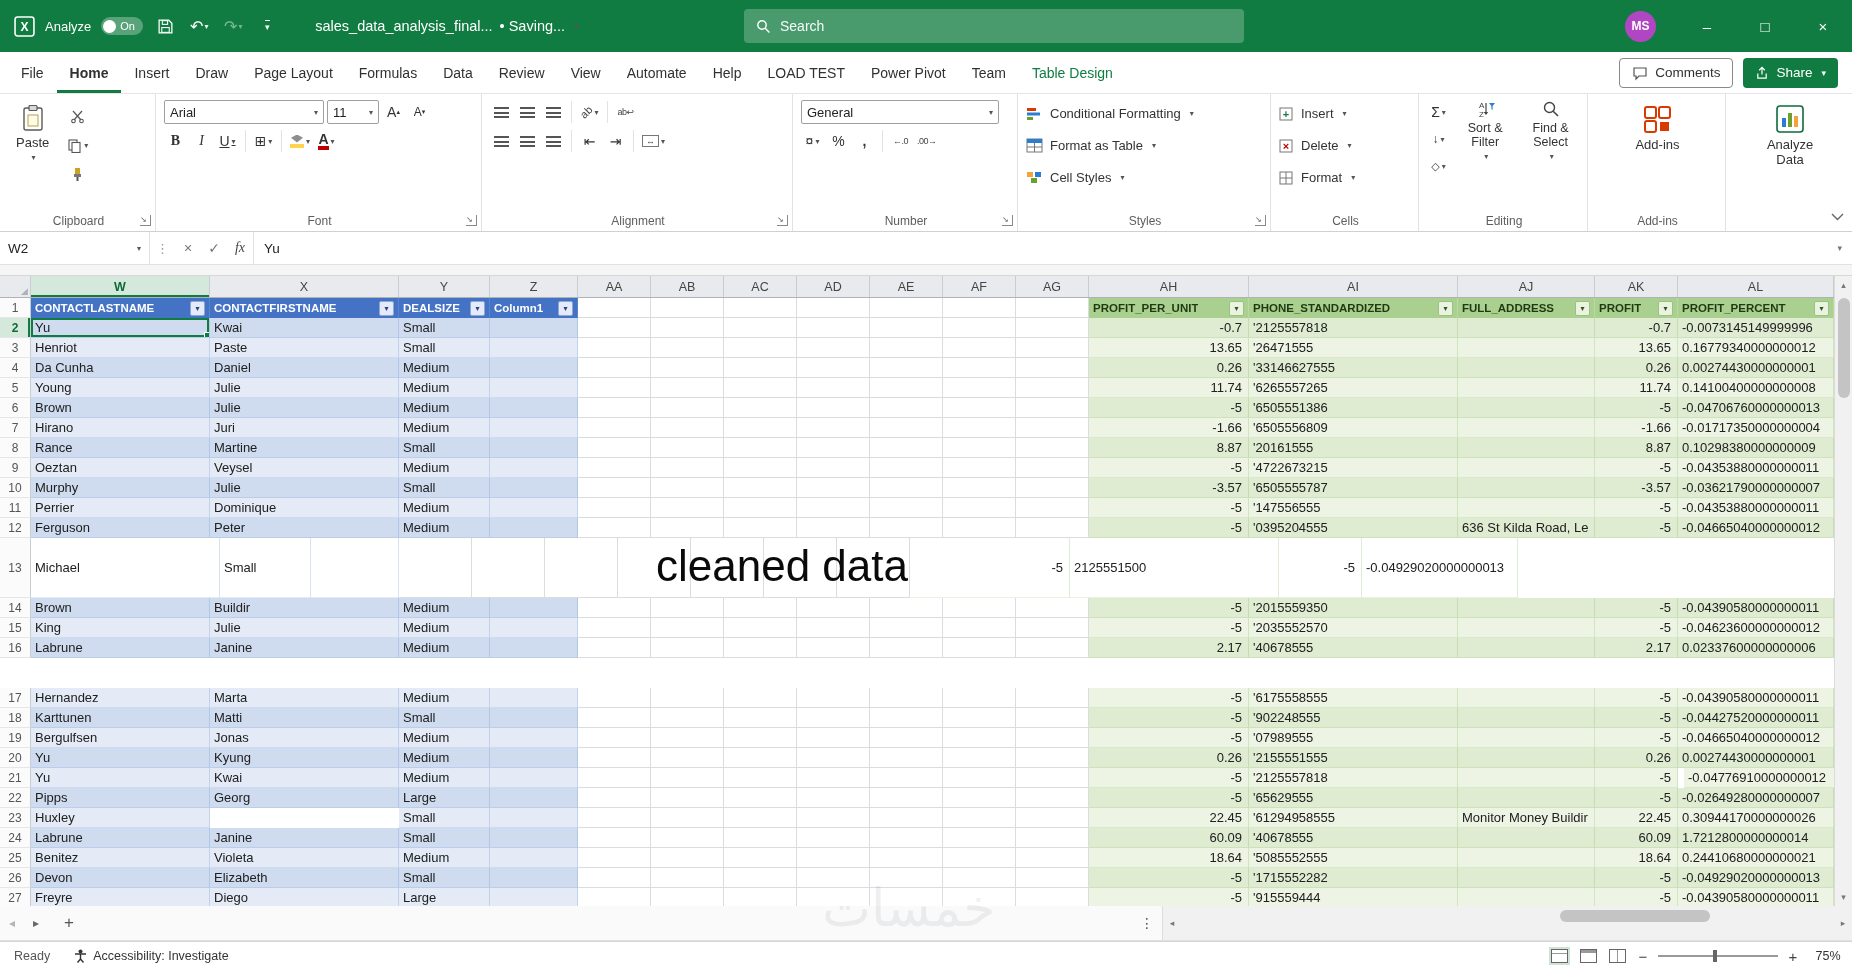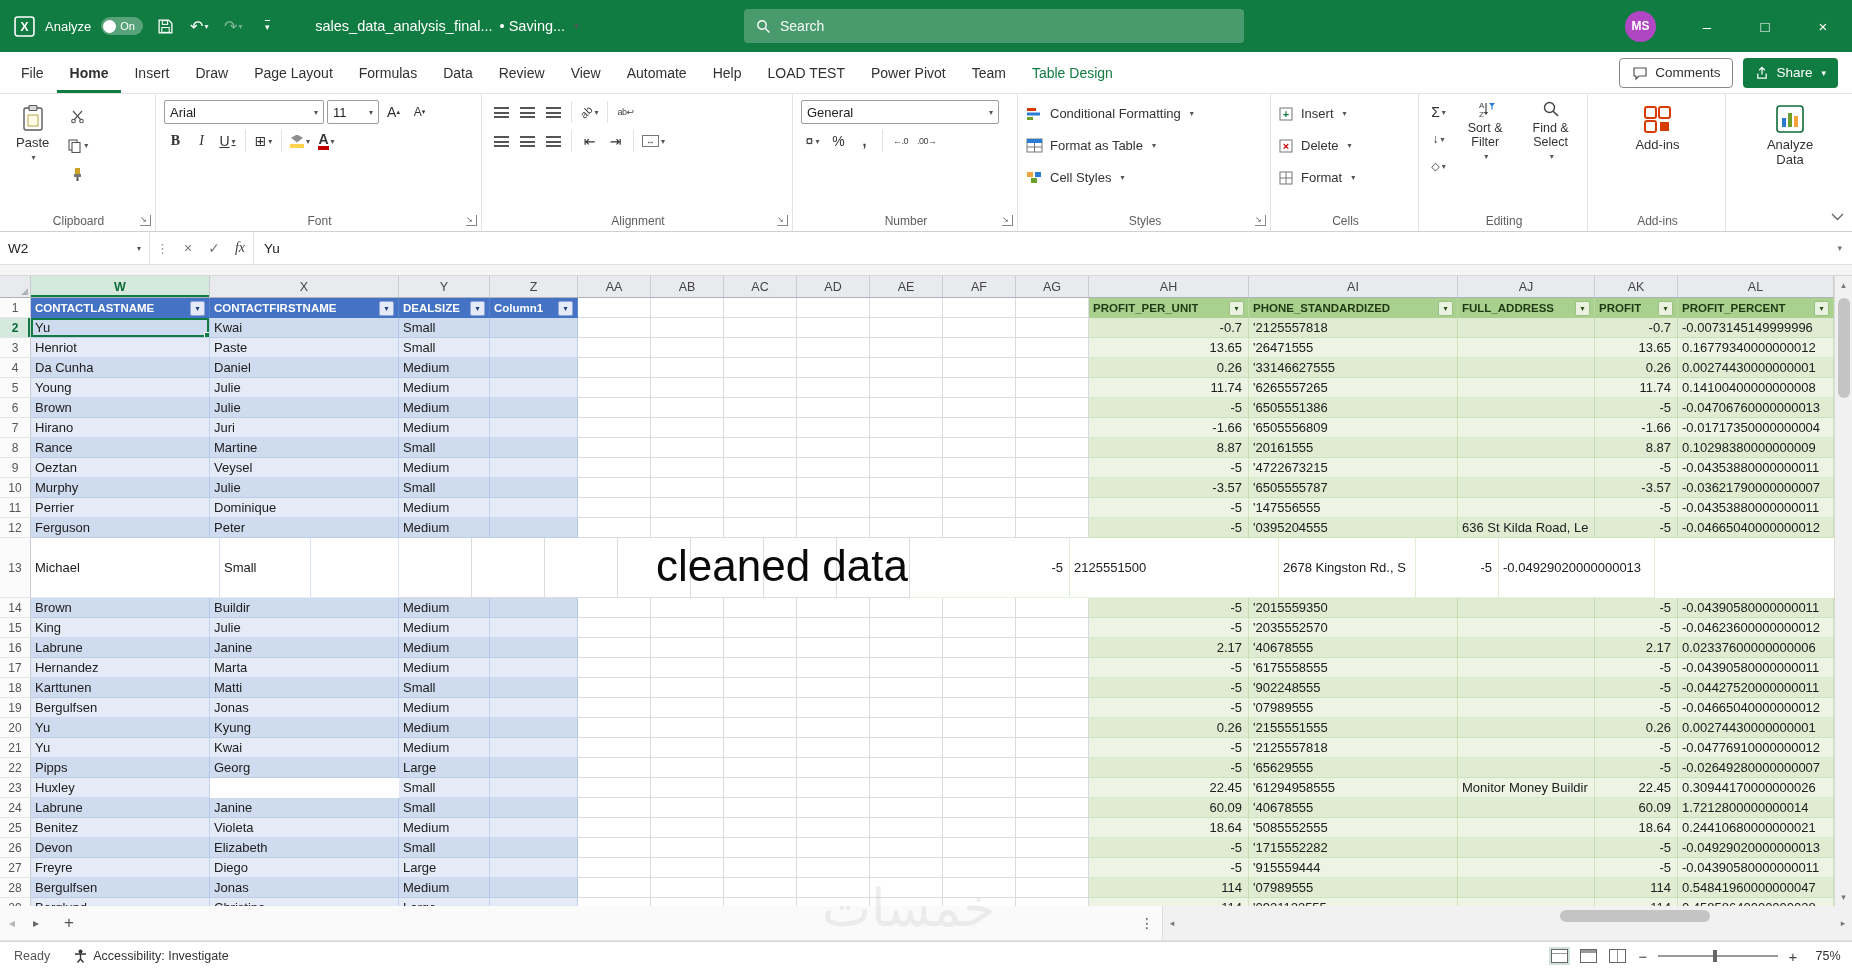--- a/index.html
+++ b/index.html
@@ -838,21 +838,20 @@
             <div class="cell blue white" style="width: 88px;"></div>
             <div class="cell plain" style="width: 73px;"></div>
             <div class="cell plain" style="width: 73px;"></div>
             <div class="cell plain" style="width: 73px;"></div>
             <div class="cell plain" style="width: 73px;"></div>
             <div class="cell plain" style="width: 73px;"></div>
             <div class="cell plain" style="width: 73px;"></div>
             <div class="cell plain" style="width: 73px;"></div>
             <div class="cell green white num" style="width: 160px;">-5</div>
             <div class="cell green white" style="width: 209px;">2125551500</div>
-            <div class="cell green white" style="width: 137px;">2678 Kingston Rd., S</div>
             <div class="cell green white num" style="width: 83px;">-5</div>
             <div class="cell green white" style="width: 156px;">-0.04929020000000013</div>
           </div>
           <div class="grow" style="height: 20px; text-align: right;">
             <div class="rownum">14</div>
             <div class="cell blue even" style="width: 179px;">Brown</div>
             <div class="cell blue even" style="width: 189px;">Buildir</div>
             <div class="cell blue even" style="width: 91px;">Medium</div>
             <div class="cell blue even" style="width: 88px;"></div>
             <div class="cell plain" style="width: 73px;"></div>
@@ -899,21 +898,21 @@
             <div class="cell plain" style="width: 73px;"></div>
             <div class="cell plain" style="width: 73px;"></div>
             <div class="cell plain" style="width: 73px;"></div>
             <div class="cell plain" style="width: 73px;"></div>
             <div class="cell green even num" style="width: 160px;">2.17</div>
             <div class="cell green even" style="width: 209px;">'40678555</div>
             <div class="cell green even" style="width: 137px;"></div>
             <div class="cell green even num" style="width: 83px;">2.17</div>
             <div class="cell green even" style="width: 156px;">0.02337600000000006</div>
           </div>
-          <div class="grow" style="height: 20px;">
+          <div class="grow" style="height: 20px; margin-top: 30px;">
             <div class="rownum">17</div>
             <div class="cell blue odd" style="width: 179px;">Hernandez</div>
             <div class="cell blue odd" style="width: 189px;">Marta</div>
             <div class="cell blue odd" style="width: 91px;">Medium</div>
             <div class="cell blue odd" style="width: 88px;"></div>
             <div class="cell plain" style="width: 73px;"></div>
             <div class="cell plain" style="width: 73px;"></div>
             <div class="cell plain" style="width: 73px;"></div>
             <div class="cell plain" style="width: 73px;"></div>
             <div class="cell plain" style="width: 73px;"></div>
@@ -992,21 +991,21 @@
             <div class="cell plain" style="width: 73px;"></div>
             <div class="cell plain" style="width: 73px;"></div>
             <div class="cell plain" style="width: 73px;"></div>
             <div class="cell plain" style="width: 73px;"></div>
             <div class="cell plain" style="width: 73px;"></div>
             <div class="cell plain" style="width: 73px;"></div>
             <div class="cell green odd num" style="width: 160px;">-5</div>
             <div class="cell green odd" style="width: 209px;">'2125557818</div>
             <div class="cell green odd" style="width: 137px;"></div>
             <div class="cell green odd num" style="width: 83px;">-5</div>
-            <div class="cell green odd" style="width: 156px;">-0.04776910000000012</div>
+            <div class="cell green odd" style="width: 156px; margin-left: 6px;">-0.04776910000000012</div>
           </div>
           <div class="grow" style="height: 20px;">
             <div class="rownum">22</div>
             <div class="cell blue even" style="width: 179px;">Pipps</div>
             <div class="cell blue even" style="width: 189px;">Georg</div>
             <div class="cell blue even" style="width: 91px;">Large</div>
             <div class="cell blue even" style="width: 88px;"></div>
             <div class="cell plain" style="width: 73px;"></div>
             <div class="cell plain" style="width: 73px;"></div>
             <div class="cell plain" style="width: 73px;"></div>

